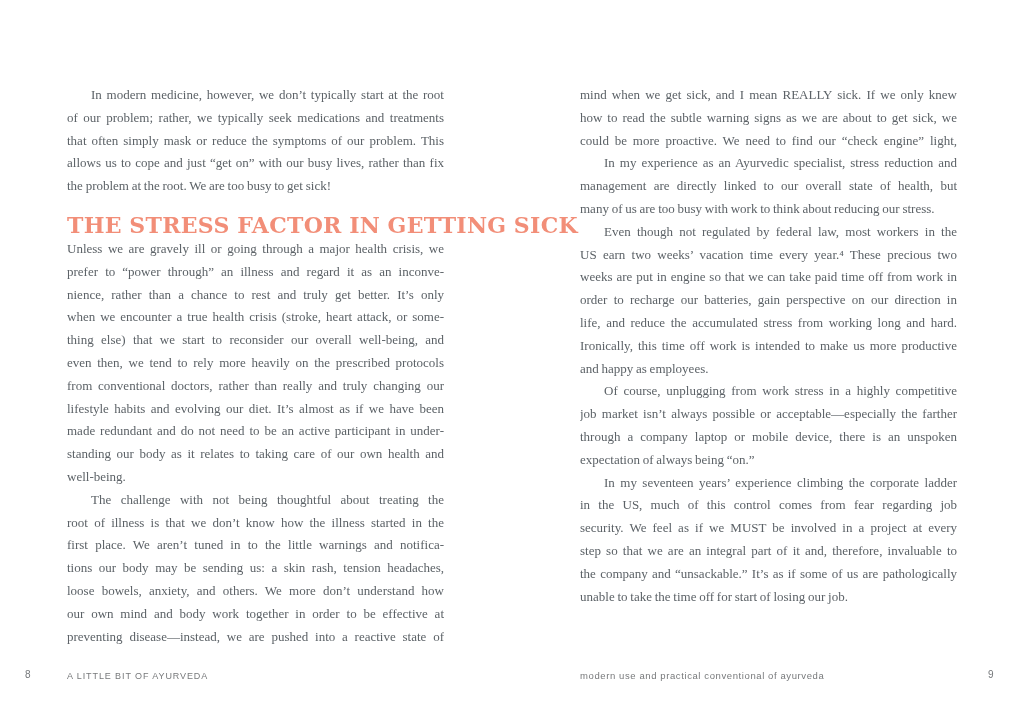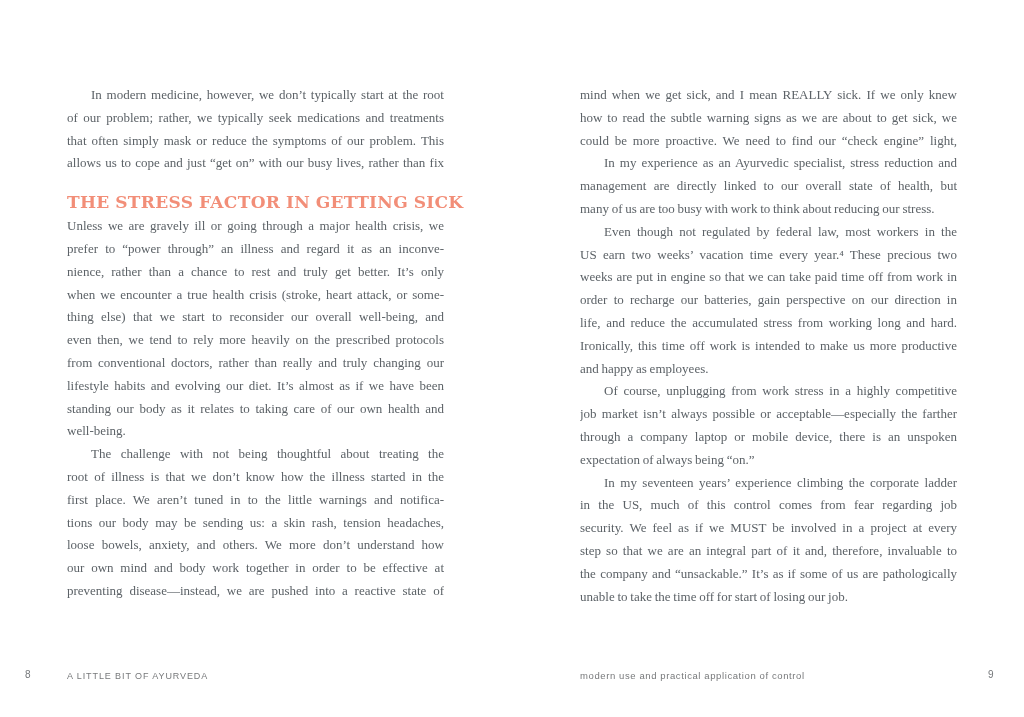--- a/index.html
+++ b/index.html
@@ -30,21 +30,21 @@
     text-align-last: justify;
   }
   .tline-last   { text-align-last: left; }
   .tline-indent { text-indent: 24px; }
   .section-heading {
     margin: 14px 0 0 0;
     height: 26px;
     line-height: 26px;
     font-family: "DejaVu Serif", "Liberation Serif", serif;
     font-weight: bold;
-    font-size: 17px;
+    font-size: 22px;
     letter-spacing: 0.3px;
     color: #f28e78;
     white-space: nowrap;
   }
   .footer {
     position: absolute;
     font-family: "Liberation Sans", "DejaVu Sans", sans-serif;
     color: #74777a;
   }
   .pagenum  { font-size: 10px; }
@@ -58,31 +58,33 @@
 <body>
 
 <div class="spread">
 
   <div class="col col-left">
     <div class="para">
         <div class="tline tline-indent">In modern medicine, however, we don’t typically start at the root</div>
         <div class="tline">of our problem; rather, we typically seek medications and treatments</div>
         <div class="tline">that often simply mask or reduce the symptoms of our problem. This</div>
         <div class="tline">allows us to cope and just “get on” with our busy lives, rather than fix</div>
+        <div class="tline tline-last">the problem at the root. We are too busy to get sick!</div>
       </div>
     <h2 class="section-heading" style="color: rgb(242, 142, 120);">THE STRESS FACTOR IN GETTING SICK</h2>
     <div class="para">
         <div class="tline">Unless we are gravely ill or going through a major health crisis, we</div>
         <div class="tline">prefer to “power through” an illness and regard it as an inconve-</div>
         <div class="tline">nience, rather than a chance to rest and truly get better. It’s only</div>
         <div class="tline">when we encounter a true health crisis (stroke, heart attack, or some-</div>
         <div class="tline">thing else) that we start to reconsider our overall well-being, and</div>
         <div class="tline">even then, we tend to rely more heavily on the prescribed protocols</div>
         <div class="tline">from conventional doctors, rather than really and truly changing our</div>
         <div class="tline">lifestyle habits and evolving our diet. It’s almost as if we have been</div>
+        <div class="tline">made redundant and do not need to be an active participant in under-</div>
         <div class="tline">standing our body as it relates to taking care of our own health and</div>
         <div class="tline tline-last">well-being.</div>
       </div>
     <div class="para">
         <div class="tline tline-indent">The challenge with not being thoughtful about treating the</div>
         <div class="tline">root of illness is that we don’t know how the illness started in the</div>
         <div class="tline">first place. We aren’t tuned in to the little warnings and notifica-</div>
         <div class="tline">tions our body may be sending us: a skin rash, tension headaches,</div>
         <div class="tline">loose bowels, anxiety, and others. We more don’t understand how</div>
         <div class="tline">our own mind and body work together in order to be effective at</div>
@@ -121,16 +123,16 @@
         <div class="tline">in the US, much of this control comes from fear regarding job</div>
         <div class="tline">security. We feel as if we MUST be involved in a project at every</div>
         <div class="tline">step so that we are an integral part of it and, therefore, invaluable to</div>
         <div class="tline">the company and “unsackable.” It’s as if some of us are pathologically</div>
         <div class="tline tline-last">unable to take the time off for start of losing our job.</div>
       </div>
   </div>
 
   <div class="footer pagenum pn-left">8</div>
   <div class="footer rh rh-left">A LITTLE BIT OF AYURVEDA</div>
-  <div class="footer rh rh-right">modern use and practical application of control</div>
+  <div class="footer rh rh-right">modern use and practical conventional of ayurveda</div>
   <div class="footer pagenum pn-right">9</div>
 
 </div>
 
 </body></html>

